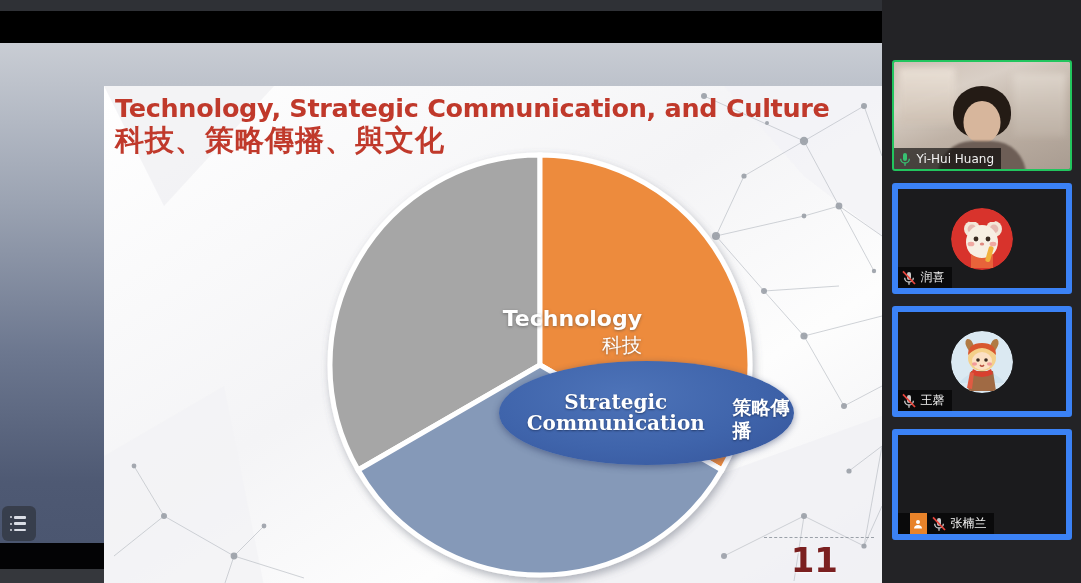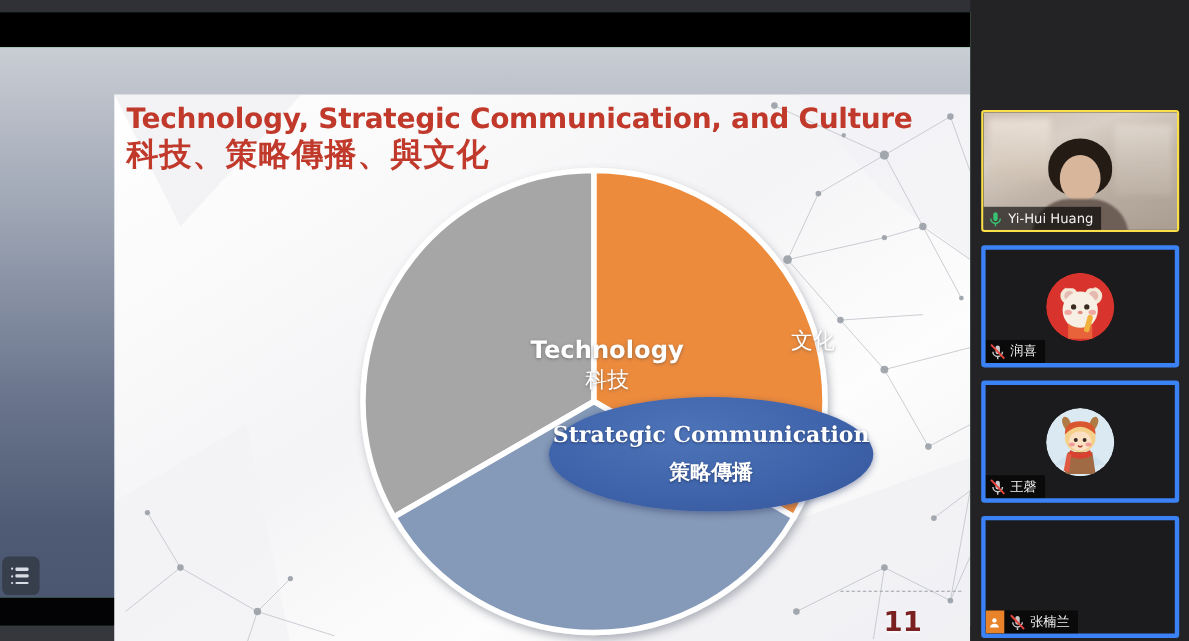--- a/index.html
+++ b/index.html
@@ -1,19 +1,19 @@
 <!DOCTYPE html>
 <html><head>
 <meta charset="utf-8">
 <style>
   * { margin:0; padding:0; box-sizing:border-box; }
   html,body { width:1081px; height:583px; overflow:hidden; background:#000; }
   body { font-family:"Liberation Sans", sans-serif; }
 
-  #app { position:relative; width:1081px; height:583px; background:#86efac; }
+  #app { position:relative; width:1081px; height:583px; background:#0ea5e9; }
 
   
   .chrome-top    { position:absolute; left:0; top:0; width:1081px; height:11px; background:#2f3136; }
   .chrome-bottom { position:absolute; left:0; bottom:0; width:1081px; height:14px; background:#35373c; }
   .band-black-top    { position:absolute; left:0; top:11px;  width:882px; height:32px; background:#000; }
   .band-black-bottom { position:absolute; left:0; top:543px; width:882px; height:26px; background:#030305; }
 
   
   .stage { position:absolute; left:0; top:43px; width:882px; height:500px;
            background:linear-gradient(180deg,#c9cdd4 0%, #9ba3b2 32%, #6c778f 62%, #4e5973 88%, #4b5670 100%); }
@@ -41,46 +41,46 @@
 
   
   .pie-wrap { position:absolute; left:213px; top:56px; width:446px; height:446px; z-index:4; }
   .pie-wrap svg { width:100%; height:100%; overflow:visible; }
 
   .seg-label { position:absolute; text-align:center; z-index:6; pointer-events:none;
                color:#ffffff; text-shadow:0 1px 3px rgba(70,70,70,.55); }
   .seg-label .en { font-family:"DejaVu Sans", sans-serif; font-weight:700; font-size:22px; line-height:1.12; }
   .seg-label .zh { font-family:"DejaVu Sans", sans-serif; font-weight:400; font-size:20px; line-height:1.2; margin-top:1px; }
 
-  #lab-tech { left:358px; top:221px; width:180px; }
+  #lab-tech { left:358px; top:221px; width:180px;text-align:right; }
   #lab-cult { left:560px; top:210px; width:150px; }
   #lab-eng  { left:430px; top:398px; width:230px; }
 
   
   .core { position:absolute; left:395px; top:275px; width:295px; height:104px; z-index:7;
           border-radius:50%; background:radial-gradient(ellipse at 42% 32%, #4d73b8 0%, #3f64ab 55%, #35549a 100%);
           box-shadow:0 2px 7px rgba(30,45,90,.45);
-          display:flex; flex-direction:column; align-items:center; justify-content:center; }
+          display:flex; flex-direction:row; align-items:center; justify-content:center; }
   .core .c-en { font-family:"DejaVu Serif", serif; font-weight:700; font-size:20px; color:#fff;
                 line-height:1.04; text-align:center; text-shadow:0 1px 2px rgba(20,35,70,.6); }
   .core .c-zh { font-family:"DejaVu Sans", sans-serif; font-weight:700; font-size:19px; color:#fff;
                 line-height:1.2; margin-top:12px; text-shadow:0 1px 2px rgba(20,35,70,.6); }
 
   .dash-line { position:absolute; left:660px; top:451px; width:110px; height:0;
                border-top:1.6px dashed #9aa0a8; z-index:3; }
   .page-no { position:absolute; right:44px; bottom:6px; z-index:6;
-             font-family:"DejaVu Sans", sans-serif; font-weight:700; font-size:25px; color:#7b2020;
+             font-family:"DejaVu Sans", sans-serif; font-weight:700; font-size:34px; color:#7b2020;
              text-shadow:0 1px 2px rgba(255,255,255,.8);margin-left:29px; }
 
   
   .rail { position:absolute; left:882px; top:0; width:199px; height:583px; background:#232326; }
   .rail-inner { position:absolute; left:0; top:0; width:199px; height:583px; padding:60px 0 62px 0; }
   .tile { position:relative; margin:0 auto 12px auto; width:180px; height:111px;
-          background:#1b1b1d; border:4px solid #3b82f6; border-radius:3px; overflow:hidden; }
-  .tile.speaking { border:2px solid #fde047;margin-top:40px; }
+          background:#1b1b1d; border:6px solid #3b82f6; border-radius:3px; overflow:hidden; }
+  .tile.speaking { border:2px solid #22c55e; }
 
   .cam { position:absolute; inset:0; overflow:hidden;
          background:linear-gradient(160deg,#cdbfb4 0%, #d9cfc6 28%, #bfb2a6 55%, #a99c91 100%); }
   .cam .blur-win  { position:absolute; left:3%; top:6%; width:32%; height:52%;
                     background:linear-gradient(180deg,#efe6dc,#cdbfb1); filter:blur(3px); opacity:.8; }
   .cam .blur-win2 { position:absolute; right:2%; top:10%; width:30%; height:60%;
                     background:linear-gradient(180deg,#e3dbd2,#bfb3a7); filter:blur(3px); opacity:.75; }
   .cam .person-hair { position:absolute; left:50%; top:22%; transform:translateX(-50%);
                       width:58px; height:52px; border-radius:50% 50% 44% 44%; background:#241b15; filter:blur(.6px); }
   .cam .person-face { position:absolute; left:50%; top:36%; transform:translateX(-50%);
@@ -212,21 +212,20 @@
           </g>
         </svg>
       </div>
 
       <div class="seg-label" id="lab-tech">
         <div class="en">Technology</div>
         <div class="zh">科技</div>
       </div>
 
       <div class="seg-label" id="lab-cult">
-        <div class="zh">文化</div>
       </div>
 
 
       <div class="core">
         <div class="c-en">Strategic Communication</div>
         <div class="c-zh">策略傳播</div>
       </div>
 
       <div class="page-no">11</div>
     </div>
@@ -314,21 +313,21 @@
                 <path d="M5.5 11.5a6.5 6.5 0 0 0 13 0" stroke="#c9c9c9" stroke-width="2" fill="none"></path>
                 <path d="M12 18.5V22" stroke="#c9c9c9" stroke-width="2"></path>
                 <path d="M3 2 L21 21" stroke="#e8453c" stroke-width="2.6"></path>
               </svg>
           </span>
           <span class="nm">王磬</span>
         </div>
       </div>
 
       <div class="tile">
-        <div class="name-bar" style="padding-left:0">
+        <div class="name-bar" style="padding-left:12px">
           <span class="host-badge">
             <svg viewBox="0 0 24 24" width="12" height="12">
                 <circle cx="12" cy="8" r="4" fill="#fff"></circle>
                 <path d="M4 21c0-4.4 3.6-7 8-7s8 2.6 8 7z" fill="#fff"></path>
               </svg>
           </span>
           <span class="mic">
             <svg viewBox="0 0 24 24">
                 <path d="M12 3a3 3 0 0 1 3 3v6a3 3 0 0 1-6 0V6a3 3 0 0 1 3-3z" fill="#c9c9c9"></path>
                 <path d="M5.5 11.5a6.5 6.5 0 0 0 13 0" stroke="#c9c9c9" stroke-width="2" fill="none"></path>

